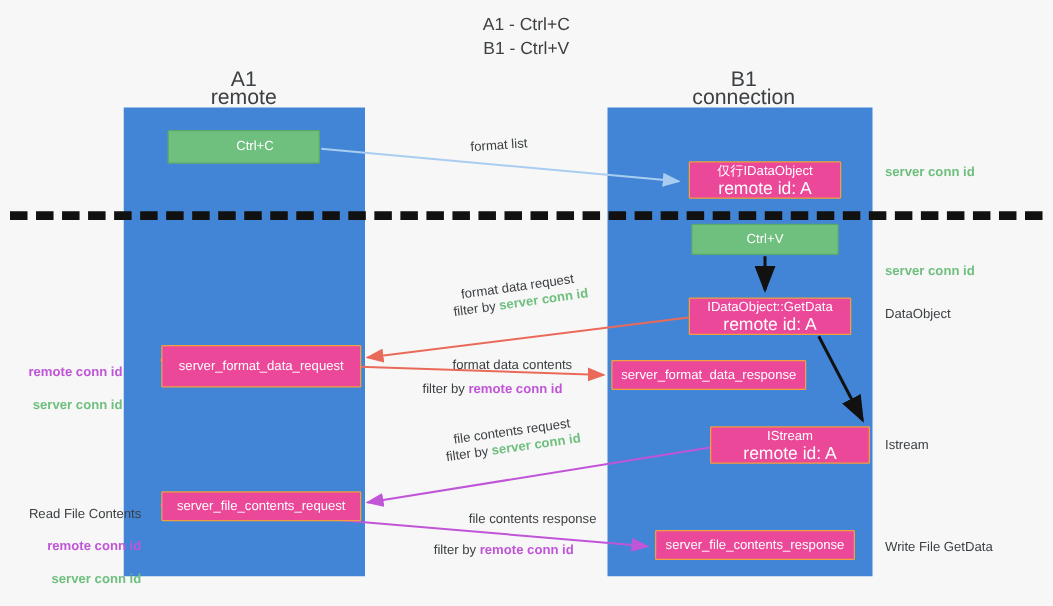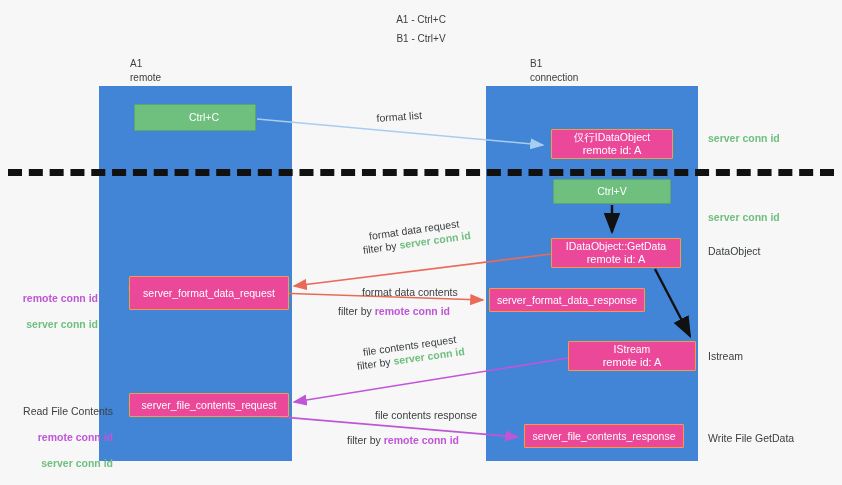--- a/index.html
+++ b/index.html
@@ -9,26 +9,26 @@
     font-family:"Liberation Sans","DejaVu Sans",sans-serif;
     position:relative;overflow:hidden;
     color:#3c4043;
   }
   #stage{position:absolute;left:0;top:0;width:842px;height:485px;}
   .abs{position:absolute;}
 
   
   #title{
     left:0;top:10px;width:842px;text-align:center;
-    font-size:10px;line-height:19px;color:#3c4043;white-space:pre-line;
+    font-size:14px;line-height:19px;color:#3c4043;white-space:pre-line;
   }
 
   
   .col-head{
-    font-size:10px;line-height:14px;
+    text-align:center;font-size:17px;line-height:14px;
     color:#3c4043;white-space:pre-line;
   }
   #head-a{left:130px;top:57px;width:130px;}
   #head-b{left:530px;top:57px;width:130px;}
 
   
   .lane{background:#4285d6;}
   #lane-a{left:99px;top:86px;width:193px;height:375px;}
   #lane-b{left:486px;top:86px;width:212px;height:375px;}
 
@@ -36,21 +36,21 @@
   .node{
     box-sizing:border-box;
     display:flex;flex-direction:column;
     align-items:center;justify-content:center;
     color:#ffffff;font-size:10.5px;line-height:13px;
     text-align:center;white-space:pre-line;
     border-radius:1px;
   }
   .green{background:#6fbf7f;border:1px solid #5aa96b;}
   .orange{background:#ec4899;border:1px solid #f0a03c;}
-  .node .l2{font-size:11px;}
+  .node .l2{font-size:14px;}
 
   #n-ctrlc{left:134px;top:104px;width:122px;height:27px;padding-left:18px;}
   #n-ctrlv{left:553px;top:179px;width:118px;height:25px;}
   #n-idataobject{left:551px;top:129px;width:122px;height:30px;}
   #n-getdata{left:551px;top:238px;width:130px;height:30px;}
   #n-istream{left:568px;top:341px;width:128px;height:30px;}
   #n-sfdreq{left:129px;top:276px;width:160px;height:34px;}
   #n-sfdresp{left:489px;top:288px;width:156px;height:24px;}
   #n-sfcreq{left:129px;top:393px;width:160px;height:24px;}
   #n-sfcresp{left:524px;top:424px;width:160px;height:24px;}

